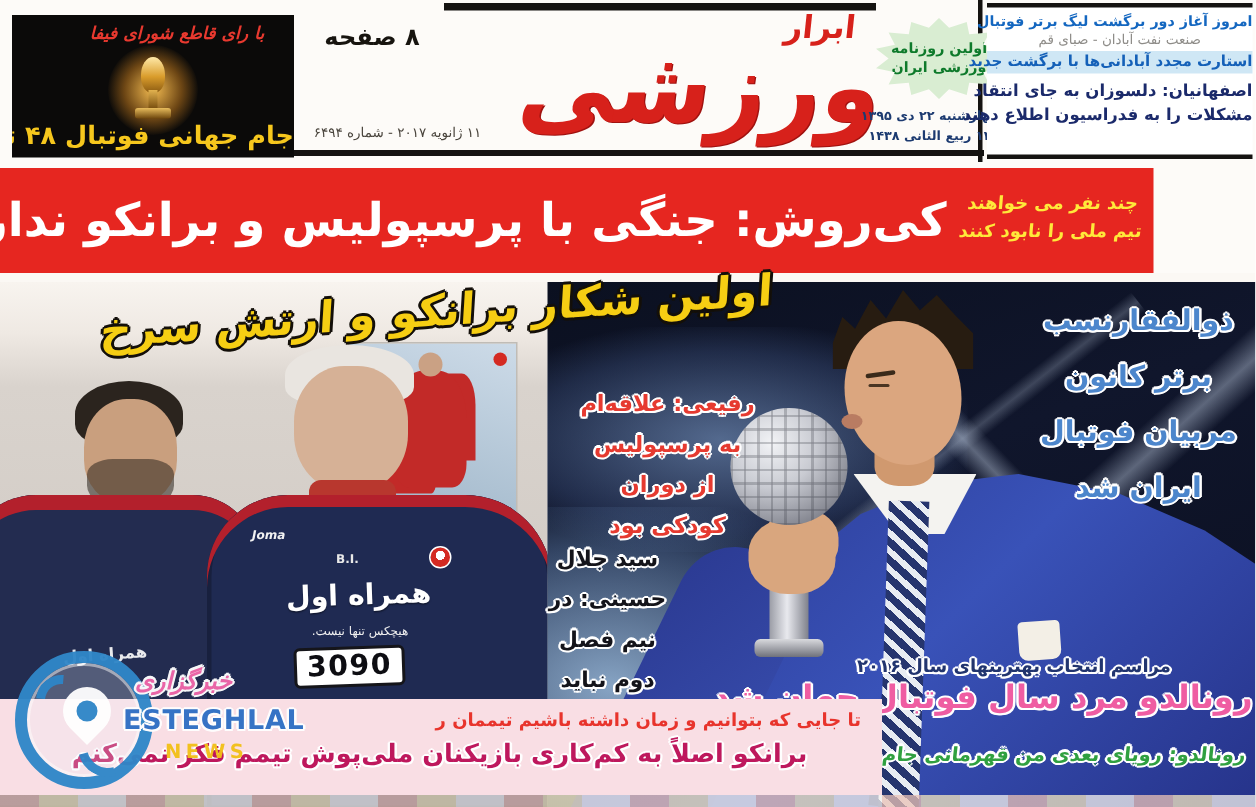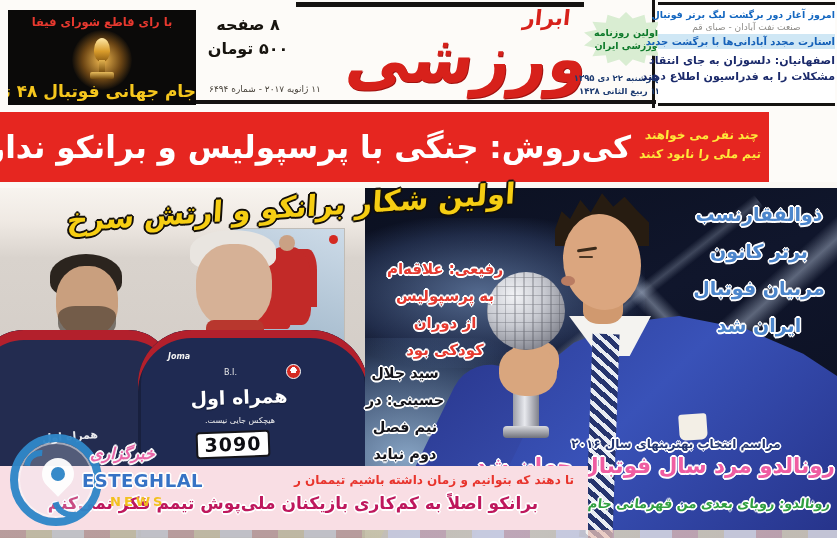--- a/index.html
+++ b/index.html
@@ -13,21 +13,21 @@
 
   
   .ow { text-shadow:-1px -1px 0 #fff,1px -1px 0 #fff,-1px 1px 0 #fff,1px 1px 0 #fff,
         -1.6px 0 0 #fff,1.6px 0 0 #fff,0 -1.6px 0 #fff,0 1.6px 0 #fff; }
   .ob { text-shadow:-1px -1px 0 #14100a,1px -1px 0 #14100a,-1px 1px 0 #14100a,1px 1px 0 #14100a,
         -2px 0 0 #14100a,2px 0 0 #14100a,0 -2px 0 #14100a,0 2px 0 #14100a; }
 
   
   .hdr-rule { background:#151311; }
   .fifa-box { left:8px; top:10px; width:188px; height:95px; background:#0b0a09; overflow:hidden; }
-  .fifa-kicker { left:0; top:5px; width:100%; color:#e8392f; font-size:11.5px; font-weight:bold; }
+  .fifa-kicker { left:16px; top:5px; width:100%; color:#e8392f; font-size:11.5px; font-weight:bold;font-style:italic; }
   .fifa-head { left:0; bottom:4px; width:100%; color:#f6c71d; font-size:17px; font-weight:bold; }
   .trophy-glow { left:64px; top:20px; width:60px; height:60px;
     background:radial-gradient(circle, rgba(255,196,84,.95) 0%, rgba(190,120,30,.55) 45%, rgba(0,0,0,0) 72%); border-radius:50%; }
   .trophy-cup { left:86px; top:28px; width:16px; height:24px;
     background:linear-gradient(180deg,#ffe9a8,#d99c2b 55%,#8a5a12); border-radius:50% 50% 45% 45%; }
   .trophy-stem { left:91px; top:50px; width:6px; height:12px; background:linear-gradient(180deg,#e2b24f,#7c5110); }
   .trophy-base { left:82px; top:62px; width:24px; height:7px; background:linear-gradient(180deg,#e8bc5c,#6e470e); border-radius:2px; }
 
   .pages-price { left:198px; top:13px; width:100px; color:#17140f; font-weight:bold; font-size:16px; line-height:24px;text-align:center; }
   .issue-line { left:188px; top:84px; width:154px; color:#4a453d; font-size:9px; }
@@ -73,21 +73,21 @@
   .man1-face { left:56px; top:78px; width:62px; height:70px; background:#c99f7e; border-radius:46% 46% 42% 42%; }
   .man1-beard { left:58px; top:118px; width:58px; height:34px; background:rgba(43,36,30,.55); border-radius:30% 30% 48% 48%; }
   .man1-body { left:-24px; top:142px; width:196px; height:210px; background:#232c50; border-radius:48px 44px 0 0;
     box-shadow:inset 0 10px 0 #b3202c, inset 0 0 0 3px #1b2342; }
   .man2-hair { left:190px; top:42px; width:86px; height:40px; background:#e9e5e0; border-radius:50% 50% 30% 30%; }
   .man2-face { left:196px; top:56px; width:76px; height:84px; background:#d6b196; border-radius:44% 44% 46% 46%; }
   .man2-collar { left:206px; top:132px; width:58px; height:26px; background:#b8372e; border-radius:8px 8px 0 0; }
   .man2-body { left:138px; top:142px; width:230px; height:210px; background:#1f2a52; border-radius:54px 58px 0 0;
     box-shadow:inset 0 8px 0 #b3202c, inset 0 0 0 3px #18203e; }
   .jersey-brand { left:168px; top:164px; color:#f2f2f2; font-size:8px; font-style:italic; font-weight:bold; }
-  .jersey-initials { left:224px; top:180px; color:#e8e8e8; font-size:8px; font-weight:normal; }
+  .jersey-initials { left:224px; top:180px; color:#e8e8e8; font-size:8px; font-weight:bold; }
   .jersey-crest { left:286px; top:176px; width:15px; height:15px; border-radius:50%;
     background:radial-gradient(circle at 50% 40%, #fff 0 30%, #d42a22 31% 100%); border:1px solid #fff; }
   .jersey-sponsor { left:184px; top:198px; width:110px; color:#fff; font-weight:bold; font-size:19px;
     text-align:center; transform:rotate(-2deg); text-shadow:0 1px 1px rgba(0,0,0,.4); }
   .jersey-slogan { left:190px; top:228px; width:100px; color:#f0f0f0; font-size:8px; text-align:center; }
   .jersey-number { left:196px; top:243px; width:74px; height:27px; background:#fff; border:2px solid #15151a;
     border-radius:4px; color:#0d0d12; font-weight:bold; font-size:19px; text-align:center; line-height:23px;
     letter-spacing:1px; transform:rotate(-2deg); }
   .man1-logo { left:28px; top:242px; width:84px; color:#fff; font-weight:bold; font-size:11px;
     text-align:center; opacity:.9; transform:rotate(-4deg); }
@@ -185,21 +185,20 @@
     <div class="abs fifa-kicker ctr rtl nowrap">با رای قاطع شورای فیفا</div>
     <div class="abs trophy-glow"></div>
     <div class="abs trophy-cup"></div>
     <div class="abs trophy-stem"></div>
     <div class="abs trophy-base"></div>
     <div class="abs fifa-head ctr rtl nowrap">جام جهانی فوتبال ۴۸ تیمی شد</div>
   </div>
 
   <div class="abs pages-price ctr rtl">
     <div>۸ صفحه</div>
-    <div>۵۰۰ تومان</div>
   </div>
   <div class="abs issue-line ctr rtl nowrap">۱۱ ژانویه ۲۰۱۷ - شماره ۶۴۹۴</div>
 
   <div class="abs masthead">
     <div class="abs masthead-top rtl">ابرار</div>
     <div class="abs masthead-main rtl nowrap">ورزشی</div>
   </div>
 
   <div class="abs starburst">
     <div class="rtl">اولین روزنامه</div>
@@ -239,21 +238,21 @@
     <div class="abs man1-beard"></div>
     <div class="abs man1-body"></div>
     <div class="abs man2-hair"></div>
     <div class="abs man2-face"></div>
     <div class="abs man2-collar"></div>
     <div class="abs man2-body"></div>
     <div class="abs jersey-brand">Joma</div>
     <div class="abs jersey-initials">B.I.</div>
     <div class="abs jersey-crest"></div>
     <div class="abs jersey-sponsor rtl nowrap">همراه اول</div>
-    <div class="abs jersey-slogan rtl nowrap">هیچکس جایی نیست.</div>
+    <div class="abs jersey-slogan rtl nowrap">هیچکس تنها نیست.</div>
     <div class="abs jersey-number">3090</div>
     <div class="abs man1-logo rtl nowrap">همراه اول</div>
   </div>
 
   <div class="abs photo-right">
     <div class="abs glow-band"></div>
     <div class="abs glow-floor"></div>
     <div class="abs streak streak1"></div>
     <div class="abs streak streak2"></div>
     <div class="abs streak streak3"></div>
@@ -301,21 +300,21 @@
     <div class="rtl nowrap">نیم فصل</div>
     <div class="rtl nowrap">دوم نباید</div>
     <div class="rtl nowrap">اشتباه کنیم</div>
   </div>
 
   <div class="abs ron-kicker ctr ow rtl nowrap">مراسم انتخاب بهترینهای سال ۲۰۱۶</div>
   <div class="abs ron-headline ctr ow rtl nowrap">رونالدو مرد سال فوتبال جهان شد</div>
   <div class="abs ron-sub ctr ow rtl nowrap">رونالدو: رویای بعدی من قهرمانی جام‌جهانی است</div>
 
   <div class="abs pink-strip">
-    <div class="abs branko-kicker rtl nowrap" style="text-align:right;">تا دهند که بتوانیم و زمان داشته باشیم تیممان ر</div>
+    <div class="abs branko-kicker rtl nowrap" style="text-align:right;">تا جایی که بتوانیم و زمان داشته باشیم تیممان ر</div>
     <div class="abs branko-headline ctr ow rtl nowrap">برانکو اصلاً به کم‌کاری بازیکنان ملی‌پوش تیمم فکر نمی‌کنم</div>
   </div>
 
   <div class="abs watermark">
     <div class="abs wm-ball">
       <div class="wm-arc1"></div>
       <div class="wm-arc2"></div>
       <div class="wm-pin">
         <div class="wm-pin-dot"></div>
       </div>

